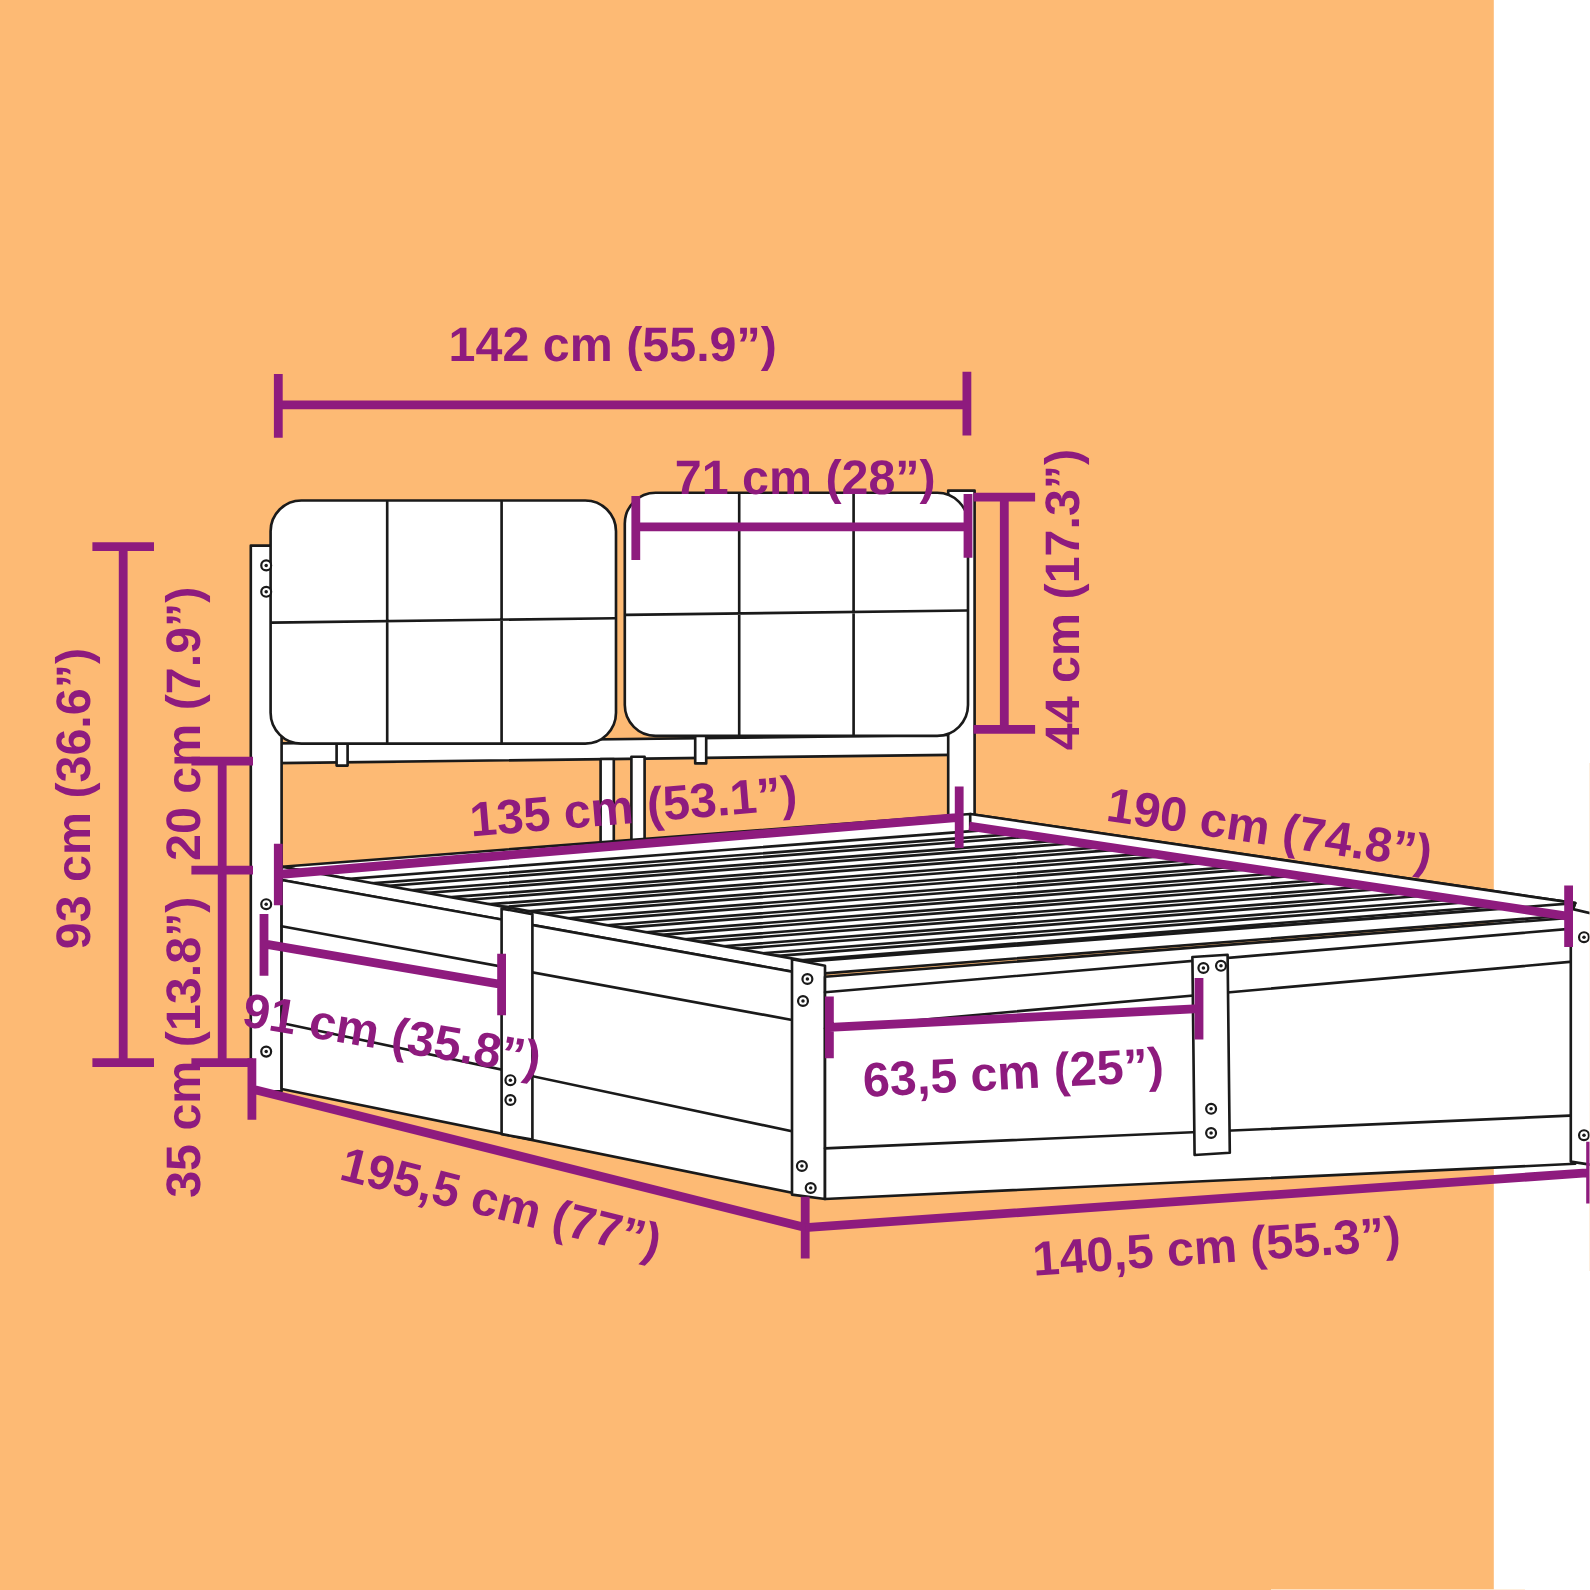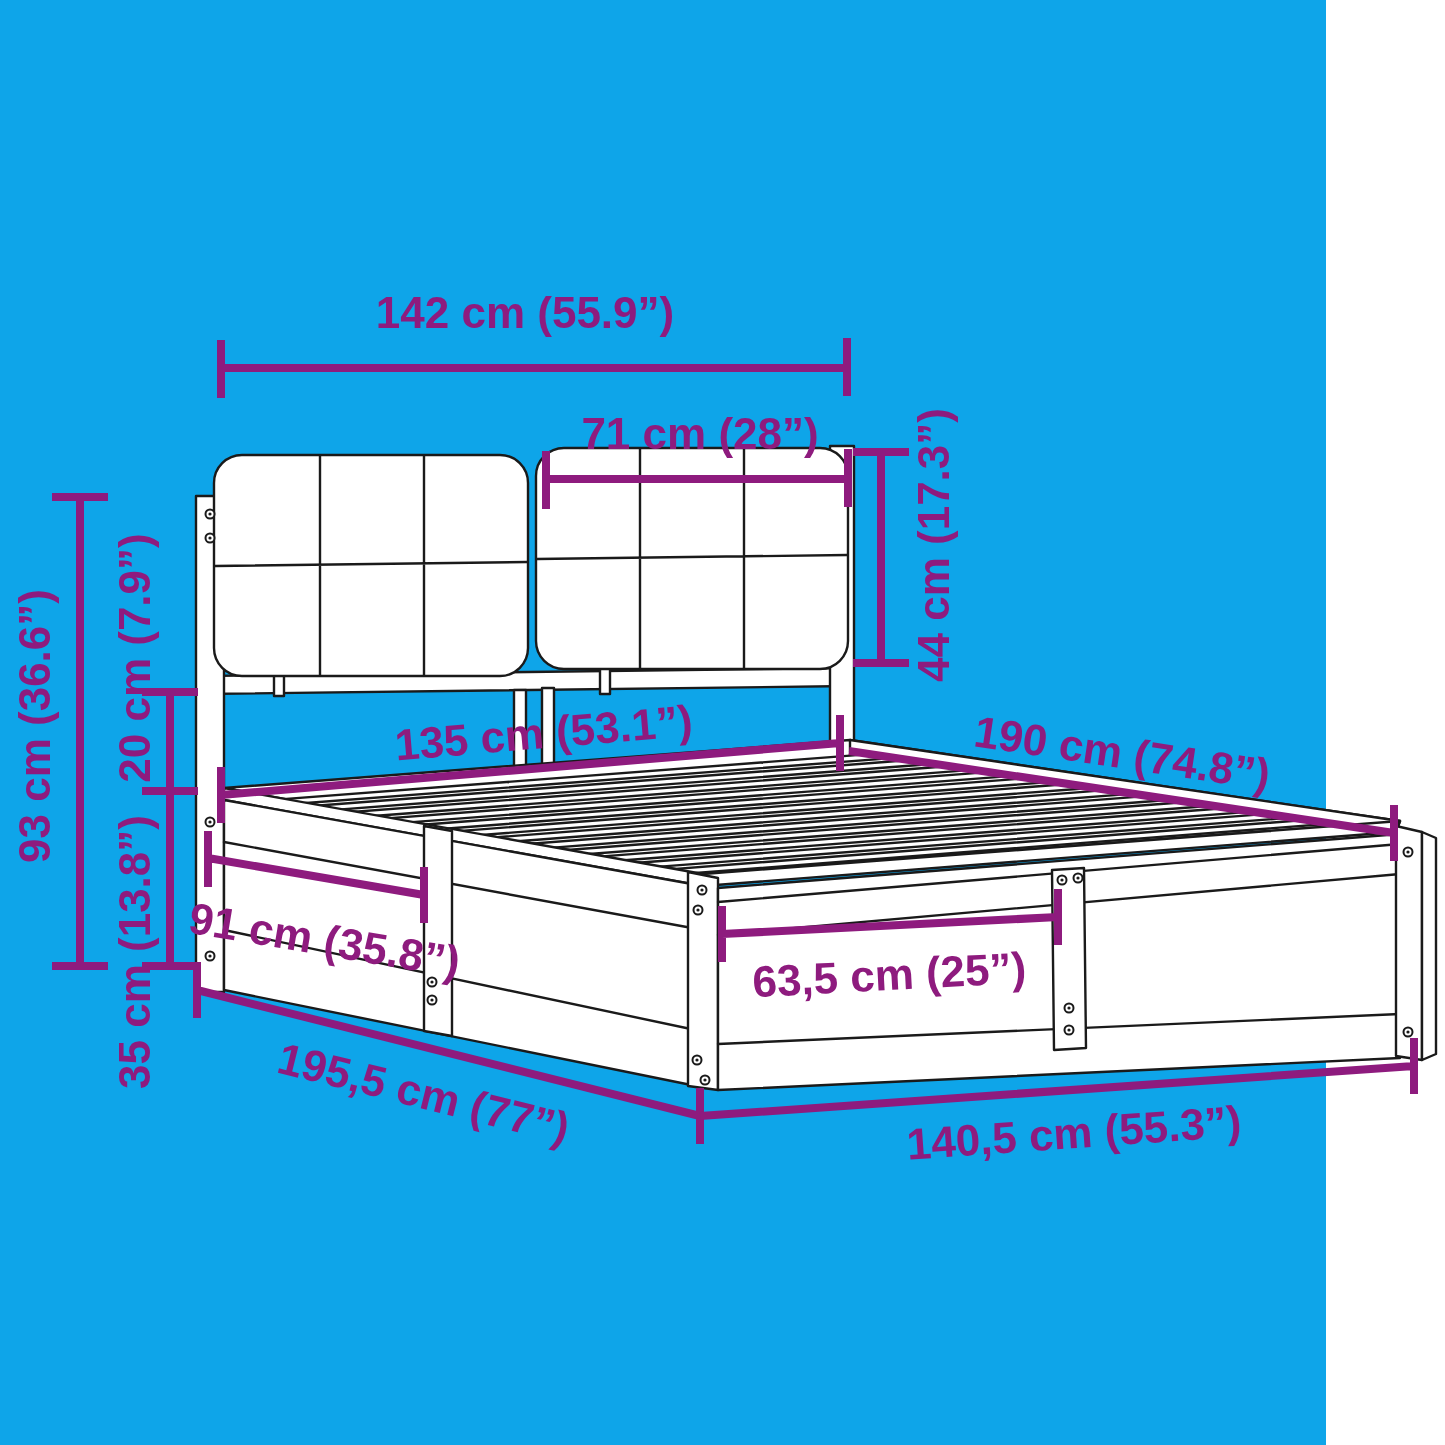--- a/index.html
+++ b/index.html
@@ -1,16 +1,16 @@
 <!DOCTYPE html>
 <html style="--dim: #8E1B7E; --line: #1a1a1a;"><head>
 <meta charset="utf-8">
 <style>
   html,body{margin:0;padding:0;background:#fff;}
-  .stage{width:1326px;height:1445px;position:relative;background:#0ea5e9;}
+  .stage{width:1326px;height:1445px;position:relative;background:#fdba74;padding-left:32px;}
   svg{display:block;}
   .art{stroke:var(--line,#1a1a1a);stroke-width:2.4;fill:none;stroke-linejoin:round;stroke-linecap:round;}
   .artf{stroke:var(--line,#1a1a1a);stroke-width:2.4;fill:#ffffff;stroke-linejoin:round;}
   .screw{stroke:var(--line,#1a1a1a);stroke-width:2;fill:#ffffff;}
   .screwdot{fill:var(--line,#1a1a1a);stroke:none;}
   .dim{stroke:var(--dim,#8E1B7E);stroke-width:8;fill:none;stroke-linecap:butt;}
   .dim-label{fill:var(--dim,#8E1B7E);font-family:"Liberation Sans",sans-serif;
              font-weight:700;font-size:44px;text-anchor:middle;}
 </style>
 </head>

